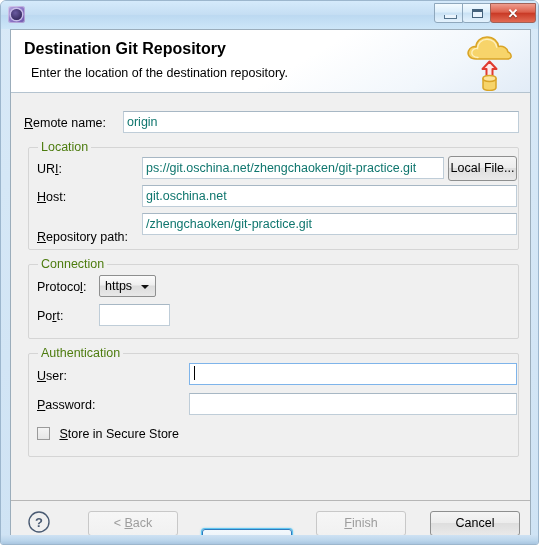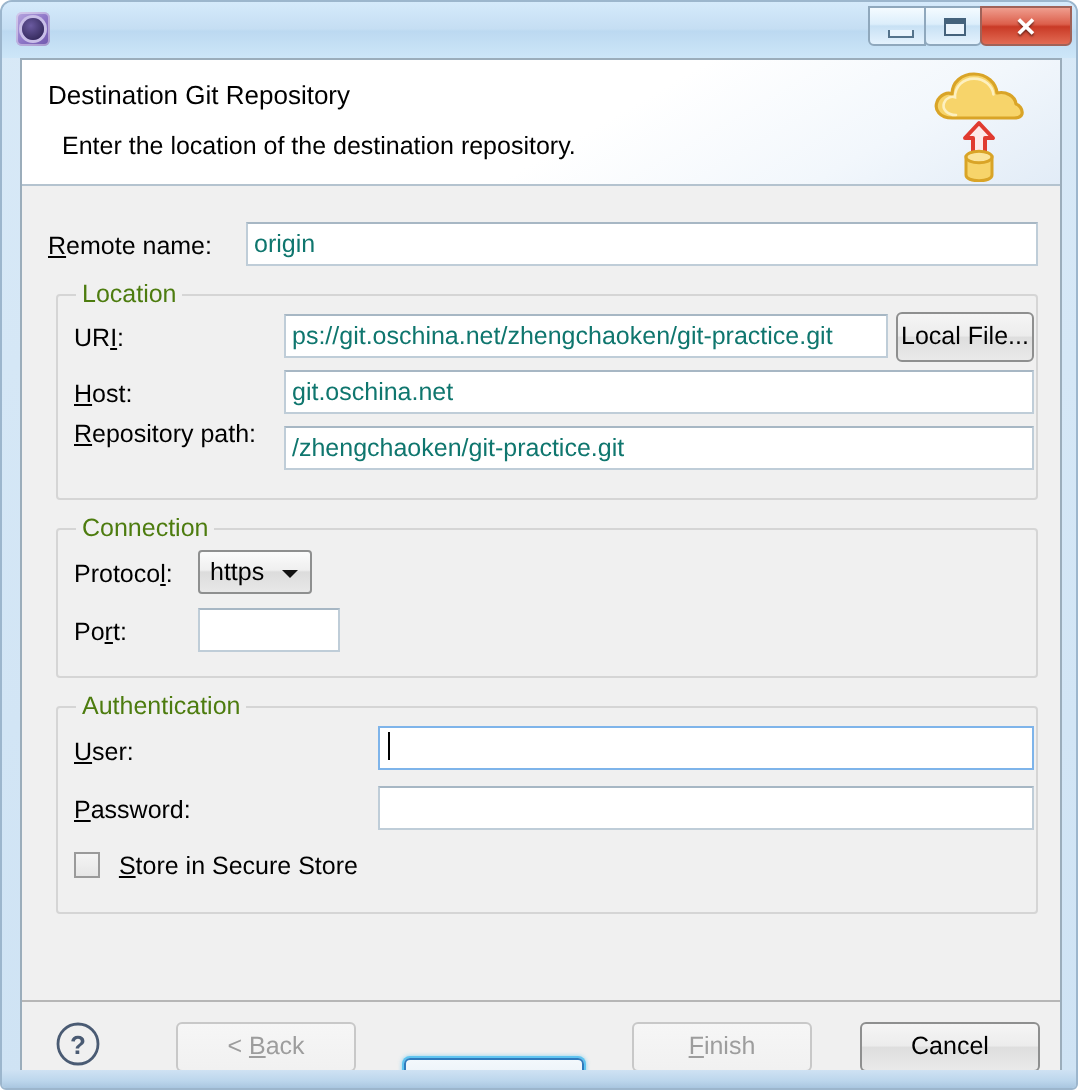--- a/index.html
+++ b/index.html
@@ -133,22 +133,22 @@
     width: 519px;
     height: 63px;
     background:
       linear-gradient(150deg, #ffffff 0%, #ffffff 55%, #f2f7fc 80%, #e2ecf7 100%);
     border-bottom: 1px solid #b4c3cf;
     box-sizing: border-box;
   }
   #header-title {
     position: absolute;
     left: 13px; top: 10px;
-    font-size: 13px;
-    font-weight: normal;
+    font-size: 16px;
+    font-weight: bold;
     color: #000000;
   }
   #header-subtitle {
     position: absolute;
     left: 20px; top: 36px;
     font-size: 12.5px;
     color: #000000;
   }
   #header-icon {
     position: absolute;
@@ -374,21 +374,21 @@
         <span>UR</span><u>I</u><span>:</span>
       </div>
       <div class="txt" style="position:absolute; left:131px; top:63px; width:302px;">ps://git.oschina.net/zhengchaoken/git-practice.git</div>
       <div class="btn" style="position:absolute; left:437px; top:62px; width:69px; height:25px; line-height:23px;">Local File...</div>
 
       <div class="lbl" style="position:absolute; left:26px; top:96px;">
         <u>H</u><span>ost:</span>
       </div>
       <div class="txt" style="position:absolute; left:131px; top:91px; width:375px;">git.oschina.net</div>
 
-      <div class="lbl" style="position:absolute; left:26px; top:116px;">
+      <div class="lbl" style="position:absolute; left:26px; top:136px;">
         <u>R</u><span>epository path:</span>
       </div>
       <div class="txt" style="position:absolute; left:131px; top:119px; width:375px;">/zhengchaoken/git-practice.git</div>
 
       <div class="group" style="left:17px; top:170px; width:491px; height:75px;">
         <span class="group-title">Connection</span>
       </div>
 
       <div class="lbl" style="position:absolute; left:26px; top:186px;">
         <span>Protoco</span><u>l</u><span>:</span>

